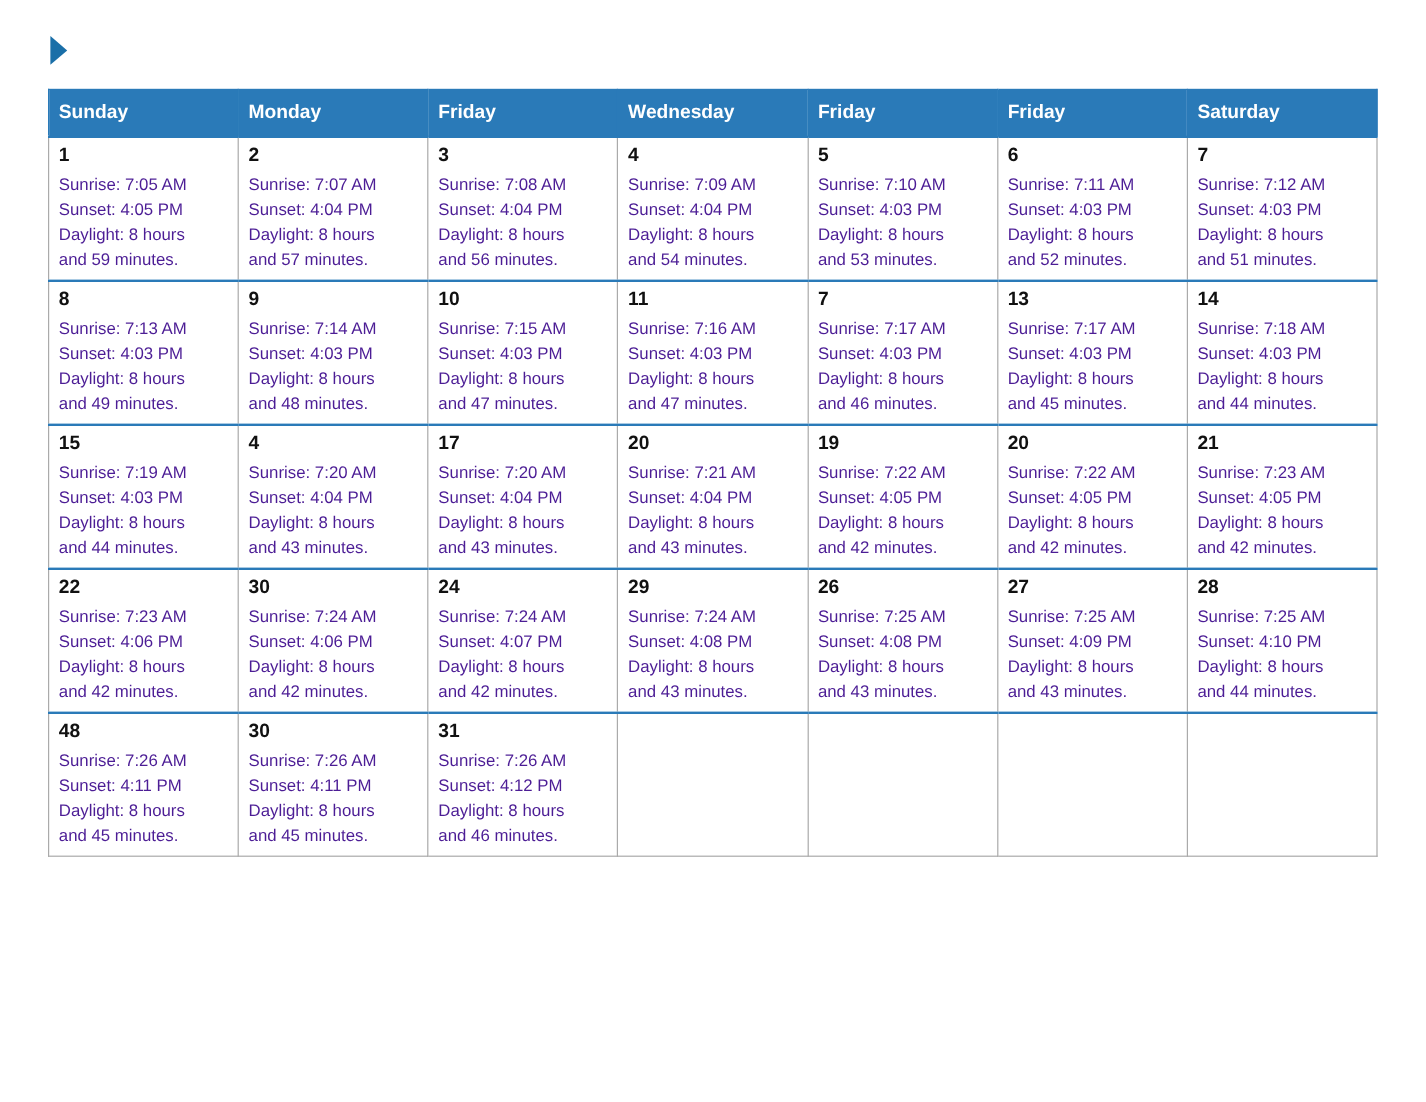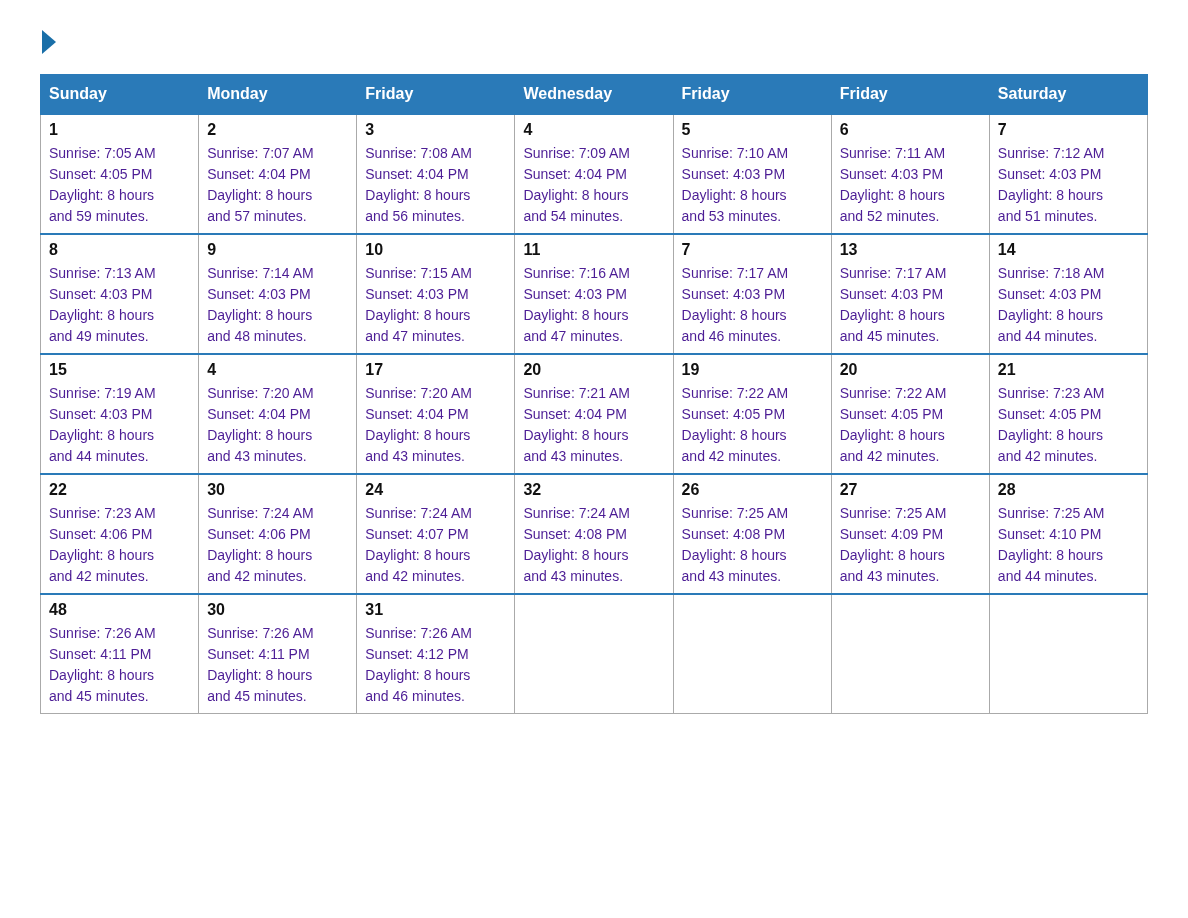--- a/index.html
+++ b/index.html
@@ -224,21 +224,21 @@
       </td>
         <td>
         <span class="day-number">30</span>
         <span class="day-info">Sunrise: 7:24 AM<br>Sunset: 4:06 PM<br>Daylight: 8 hours<br>and 42 minutes.</span>
       </td>
         <td>
         <span class="day-number">24</span>
         <span class="day-info">Sunrise: 7:24 AM<br>Sunset: 4:07 PM<br>Daylight: 8 hours<br>and 42 minutes.</span>
       </td>
         <td>
-        <span class="day-number">32</span>
+        <span class="day-number">29</span>
         <span class="day-info">Sunrise: 7:24 AM<br>Sunset: 4:08 PM<br>Daylight: 8 hours<br>and 43 minutes.</span>
       </td>
         <td>
         <span class="day-number">26</span>
         <span class="day-info">Sunrise: 7:25 AM<br>Sunset: 4:08 PM<br>Daylight: 8 hours<br>and 43 minutes.</span>
       </td>
         <td>
         <span class="day-number">27</span>
         <span class="day-info">Sunrise: 7:25 AM<br>Sunset: 4:09 PM<br>Daylight: 8 hours<br>and 43 minutes.</span>
       </td>

